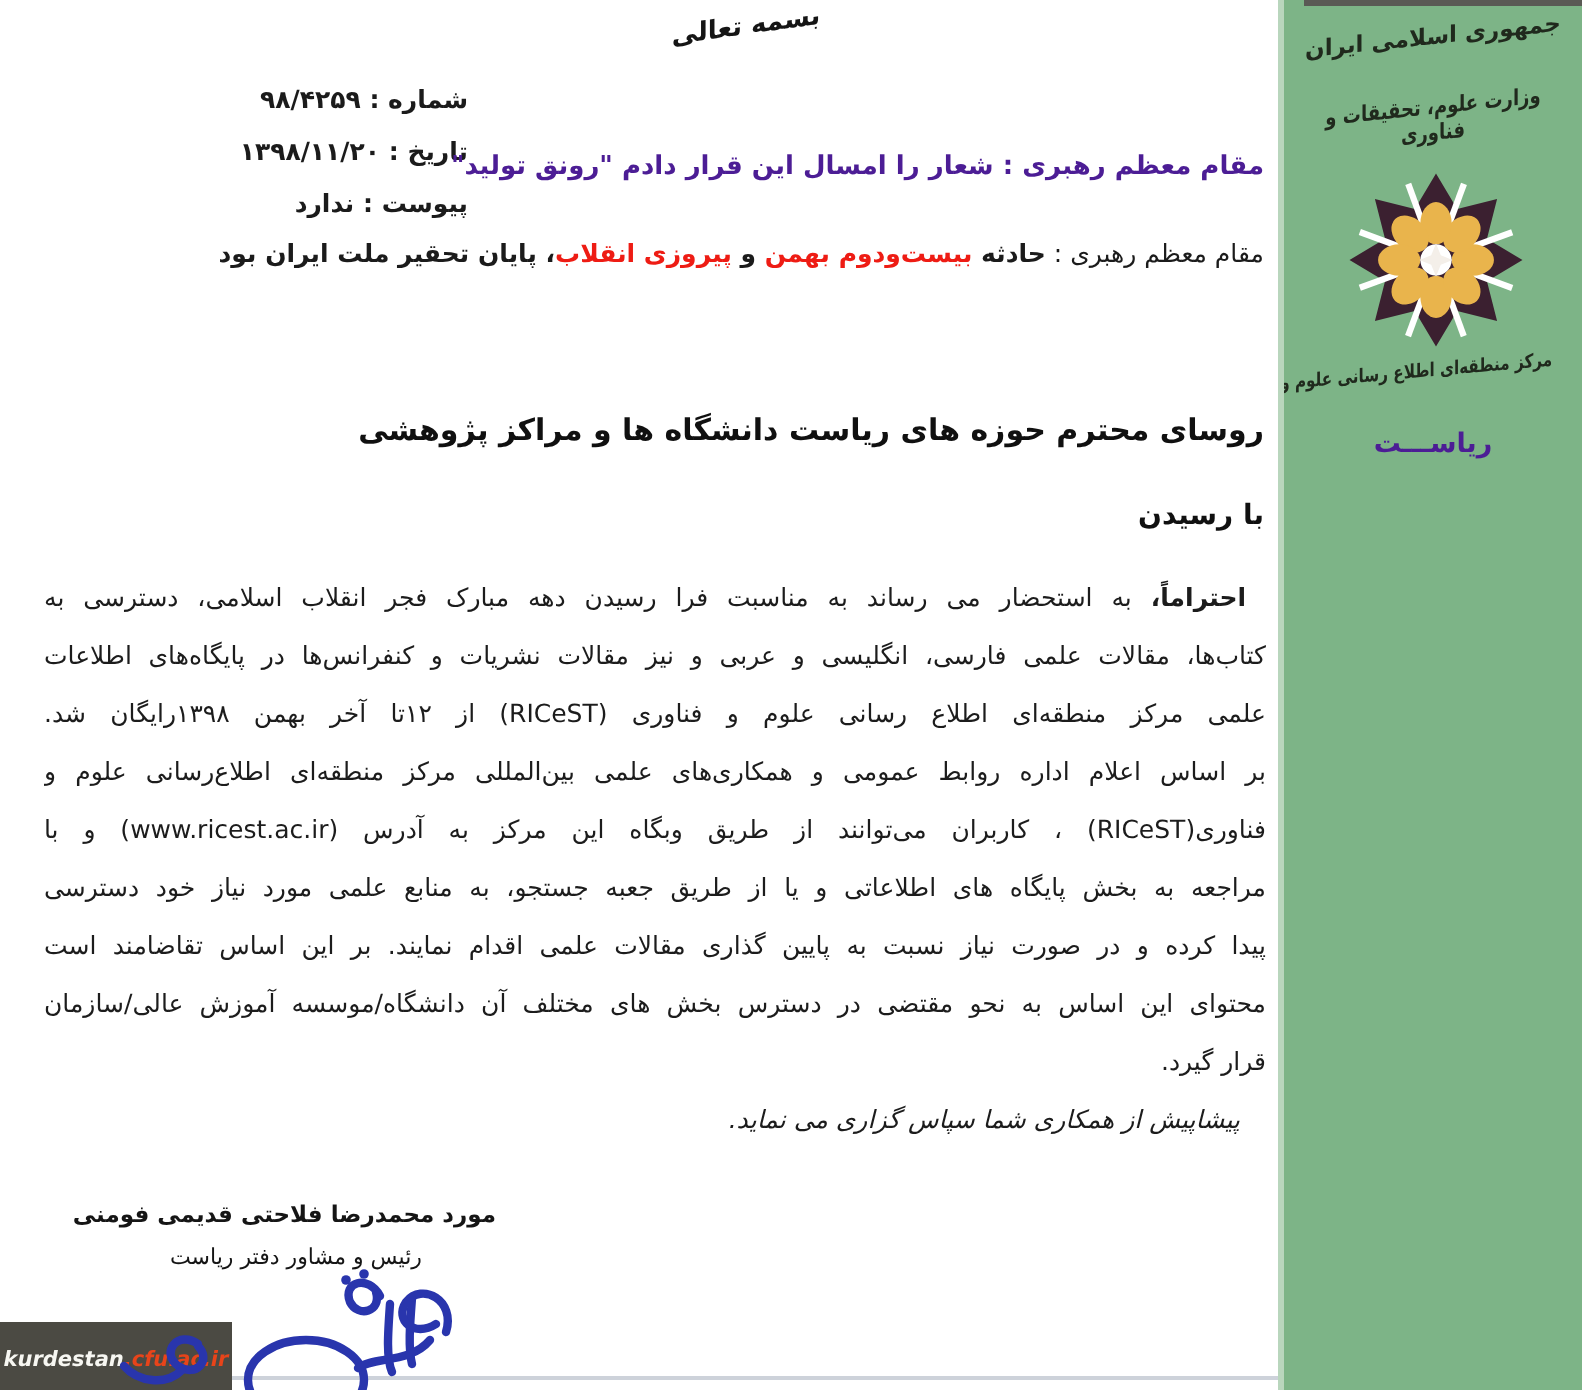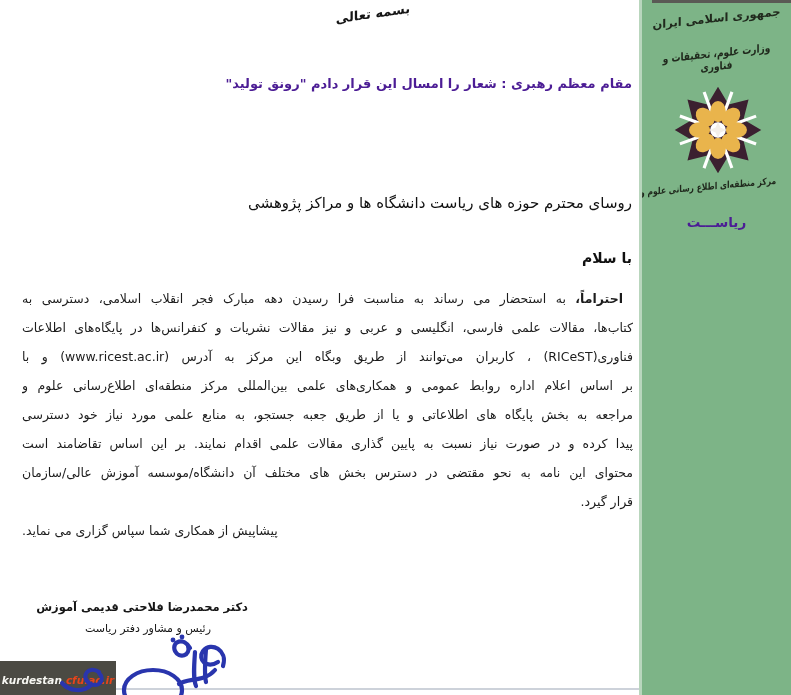--- a/index.html
+++ b/index.html
@@ -31,30 +31,30 @@
   .slogan{
     position:absolute;top:76px;right:159px;direction:rtl;white-space:nowrap;
     font-weight:bold;font-size:13px;color:#4c1d95;
   }
   .quote{
     position:absolute;top:119px;right:159px;direction:rtl;white-space:nowrap;font-size:12.5px;color:#1b1b1b;
   }
   .quote b{font-weight:bold;}
   .quote .red{color:#ee1c14;font-weight:bold;}
   
-  .recipient{position:absolute;top:194px;right:159px;direction:rtl;white-space:nowrap;
-             font-weight:normal;font-size:15px;color:#101010;}
+  .recipient{position:absolute;top:206px;right:159px;direction:rtl;white-space:nowrap;
+             font-weight:bold;font-size:15px;color:#101010;}
   .salutation{position:absolute;top:250px;right:159px;direction:rtl;
              font-weight:bold;font-size:14px;color:#101010;}
   .body{position:absolute;top:284px;right:158px;left:22px;direction:rtl;font-size:12.5px;color:#1c1c1c;}
   .bline{height:29px;line-height:29px;overflow:hidden;text-align:justify;text-align-last:justify;}
   .bline.first{padding-right:10px;}
   .bline.end{text-align:center;text-align-last:right;}
   .bline .lead{font-weight:bold;}
-  .closing{height:29px;line-height:29px;text-align:left;padding-right:13px;overflow:hidden;}
+  .closing{height:29px;line-height:29px;text-align:right;padding-right:13px;overflow:hidden;font-style:italic;}
   
   .sig{position:absolute;top:600px;left:48px;width:200px;text-align:center;direction:rtl;}
   .sig-name{font-weight:bold;font-size:11.5px;white-space:nowrap;color:#151515;}
   .sig-title{font-weight:normal;font-size:11px;margin-top:8px;color:#151515;}
   .scribble{position:absolute;top:628px;left:55px;width:185px;height:67px;z-index:3;}
   
   .band{
     position:absolute;top:661px;left:0;width:116px;height:37px;background:#4b4a43;
     display:flex;align-items:center;justify-content:center;z-index:2;
     font-style:italic;font-weight:bold;font-size:10.5px;white-space:nowrap;
@@ -65,41 +65,50 @@
 </style>
 </head>
 <body>
 
 <div class="page">
 
   <div class="topbar"></div>
 
   <div class="besmeh">بسمه تعالی</div>
 
+  <div class="meta">
+    <div class="mrow"><span>شماره :</span> <span>۹۸/۴۲۵۹</span></div>
+    <div class="mrow"><span>تاریخ :</span> <span>۱۳۹۸/۱۱/۲۰</span></div>
+    <div class="mrow"><span>پیوست :</span> <span>ندارد</span></div>
+  </div>
 
   <div class="slogan">مقام معظم رهبری : شعار را امسال این قرار دادم "رونق تولید"</div>
 
+  <div class="quote">
+    <span>مقام معظم رهبری : </span><b>حادثه </b><span class="red">بیست‌ودوم بهمن</span><b> و </b><span class="red">پیروزی انقلاب</span><b>، پایان تحقیر ملت ایران بود</b>
+  </div>
 
   <div class="recipient">روسای محترم حوزه های ریاست دانشگاه ها و مراکز پژوهشی</div>
-  <div class="salutation">با سلام</div>
+  <div class="salutation">با رسیدن</div>
 
   <div class="body">
     <div class="bline first"><span class="lead">احتراماً،</span><span> به استحضار می رساند به مناسبت فرا رسیدن دهه مبارک فجر انقلاب اسلامی، دسترسی به</span></div>
     <div class="bline">کتاب‌ها، مقالات علمی فارسی، انگلیسی و عربی و نیز مقالات نشریات و کنفرانس‌ها در پایگاه‌های اطلاعات</div>
+    <div class="bline">علمی مرکز منطقه‌ای اطلاع رسانی علوم و فناوری (RICeST) از ۱۲تا آخر بهمن ۱۳۹۸رایگان شد.</div>
+    <div class="bline">بر اساس اعلام اداره روابط عمومی و همکاری‌های علمی بین‌المللی مرکز منطقه‌ای اطلاع‌رسانی علوم و</div>
     <div class="bline">فناوری(RICeST) ، کاربران می‌توانند از طریق وبگاه این مرکز به آدرس (www.ricest.ac.ir) و با</div>
-    <div class="bline">بر اساس اعلام اداره روابط عمومی و همکاری‌های علمی بین‌المللی مرکز منطقه‌ای اطلاع‌رسانی علوم و</div>
     <div class="bline">مراجعه به بخش پایگاه های اطلاعاتی و یا از طریق جعبه جستجو، به منابع علمی مورد نیاز خود دسترسی</div>
     <div class="bline">پیدا کرده و در صورت نیاز نسبت به پایین گذاری مقالات علمی اقدام نمایند. بر این اساس تقاضامند است</div>
-    <div class="bline">محتوای این نامه به نحو مقتضی در دسترس بخش های مختلف آن دانشگاه/موسسه آموزش عالی/سازمان</div>
+    <div class="bline">محتوای این اساس به نحو مقتضی در دسترس بخش های مختلف آن دانشگاه/موسسه آموزش عالی/سازمان</div>
     <div class="bline end">قرار گیرد.</div>
     <div class="closing">پیشاپیش از همکاری شما سپاس گزاری می نماید.</div>
   </div>
 
   <div class="sig">
-    <div class="sig-name">دکتر محمدرضا فلاحتی قدیمی آموزش</div>
+    <div class="sig-name">مورد محمدرضا فلاحتی قدیمی فومنی</div>
     <div class="sig-title">رئیس و مشاور دفتر ریاست</div>
   </div>
 
   <svg class="scribble" viewBox="0 0 185 67" fill="none" stroke="#2935ad" stroke-width="4.2" stroke-linecap="round">
     <ellipse cx="98" cy="62" rx="29" ry="20"></ellipse>
     <path d="M140,24 C139,38 138,51 141,58"></path>
     <path d="M151,21 C150,34 149,46 151,54"></path>
     <path d="M168,38 C173,22 156,13 148,23 C142,32 152,41 163,34"></path>
     <path d="M135,20 C129,9 116,13 120,23 C124,31 136,28 133,18"></path>
     <path d="M160,42 C150,54 132,50 124,56"></path>

